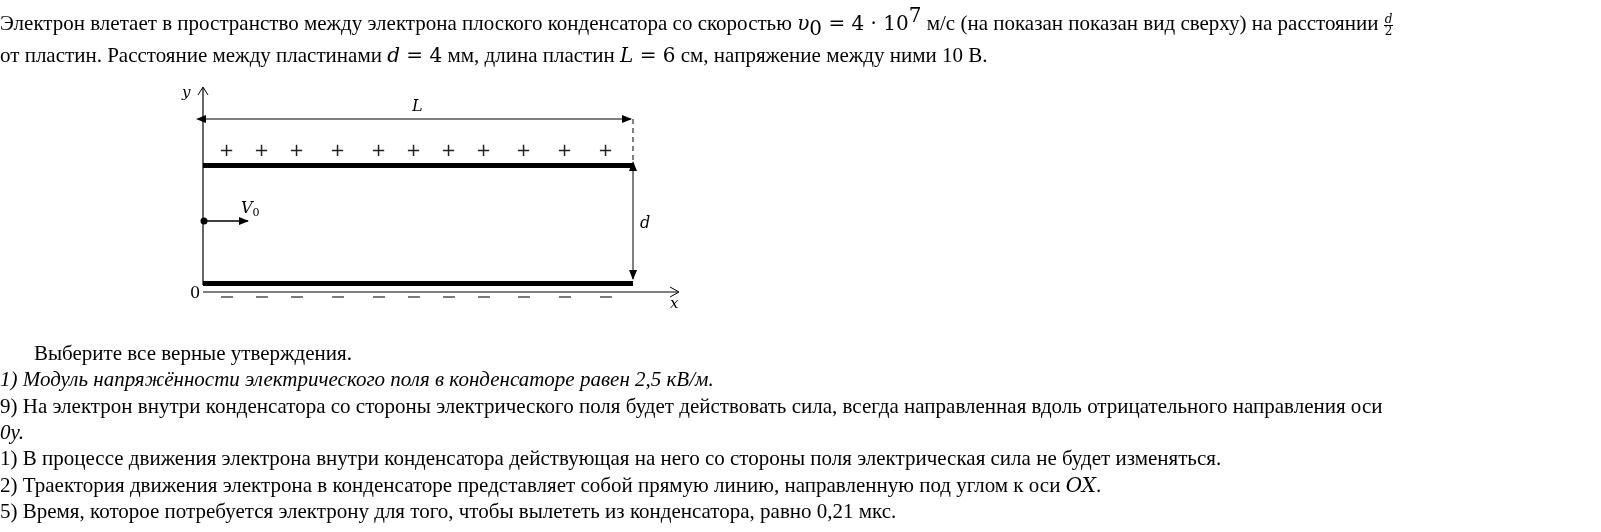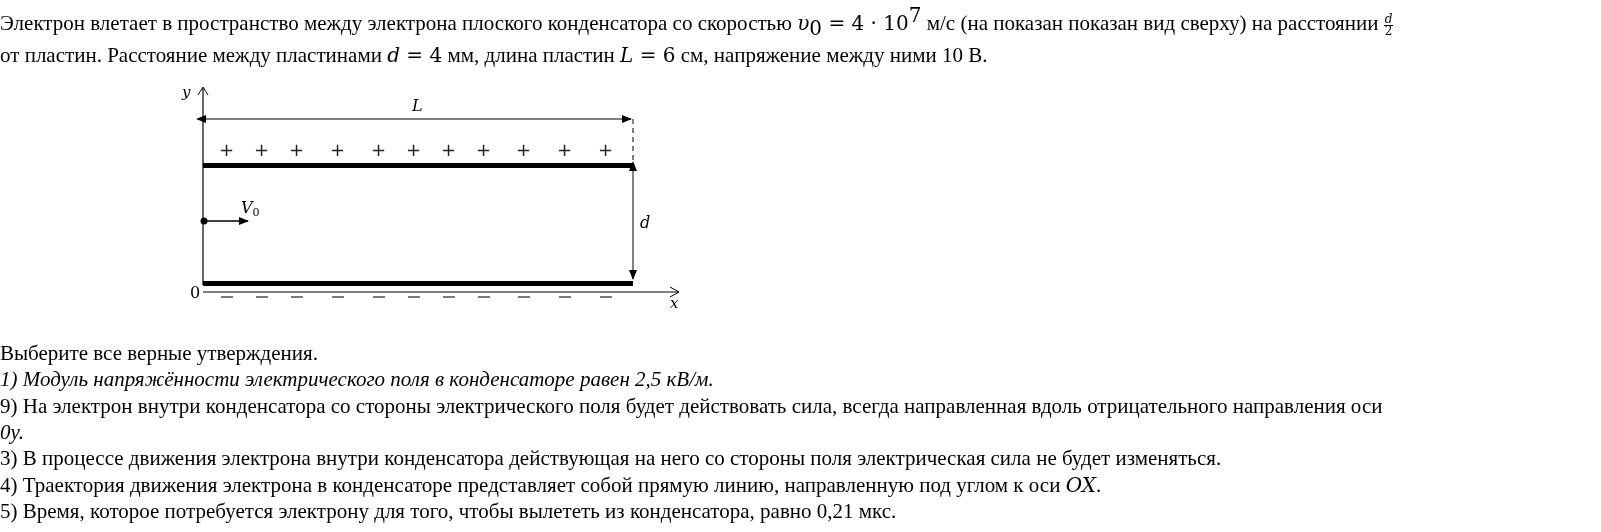--- a/index.html
+++ b/index.html
@@ -78,21 +78,21 @@
   </g>
 
   <line x1="463" y1="90" x2="463" y2="199" stroke="#000" stroke-width="1" marker-start="url(#ahs)" marker-end="url(#ah)"></line>
   <text x="470" y="148" font-family="DejaVu Serif, serif" font-style="italic" font-size="16">d</text>
 
   <circle cx="34" cy="141" r="3.5" fill="#000"></circle>
   <line x1="34" y1="141" x2="78" y2="141" stroke="#000" stroke-width="1.5" marker-end="url(#ah)"></line>
   <text x="71" y="133" font-family="DejaVu Serif, serif" font-style="italic" font-size="16"><tspan>V</tspan><tspan font-style="normal" font-size="11" dy="3">0</tspan></text>
 </svg>
 
-<div class="line" style="top:340px;">Выберите все верные утверждения.</div>
+<div class="line" style="top:340px;padding-left:34px;">Выберите все верные утверждения.</div>
 <div class="line" style="top:366px;font-style:italic;">1) Модуль напряжённости электрического поля в конденсаторе равен 2,5 кВ/м.</div>
 <div class="line" style="top:393px;">9) На электрон внутри конденсатора со стороны электрического поля будет действовать сила, всегда направленная вдоль отрицательного направления оси</div>
 <div class="line" style="top:419px;font-style:italic;">0y.</div>
-<div class="line" style="top:445px;">3) В процессе движения электрона внутри конденсатора действующая на него со стороны поля электрическая сила не будет изменяться.</div>
+<div class="line" style="top:445px;">1) В процессе движения электрона внутри конденсатора действующая на него со стороны поля электрическая сила не будет изменяться.</div>
 <div class="line" style="top:472px;">
-  <span>4) Траектория движения электрона в конденсаторе представляет собой прямую линию, направленную под углом к оси </span><span class="m">OX</span><span>.</span>
+  <span>2) Траектория движения электрона в конденсаторе представляет собой прямую линию, направленную под углом к оси </span><span class="m">OX</span><span>.</span>
 </div>
 <div class="line" style="top:498px;">5) Время, которое потребуется электрону для того, чтобы вылететь из конденсатора, равно 0,21 мкс.</div>
 
 </body></html>

